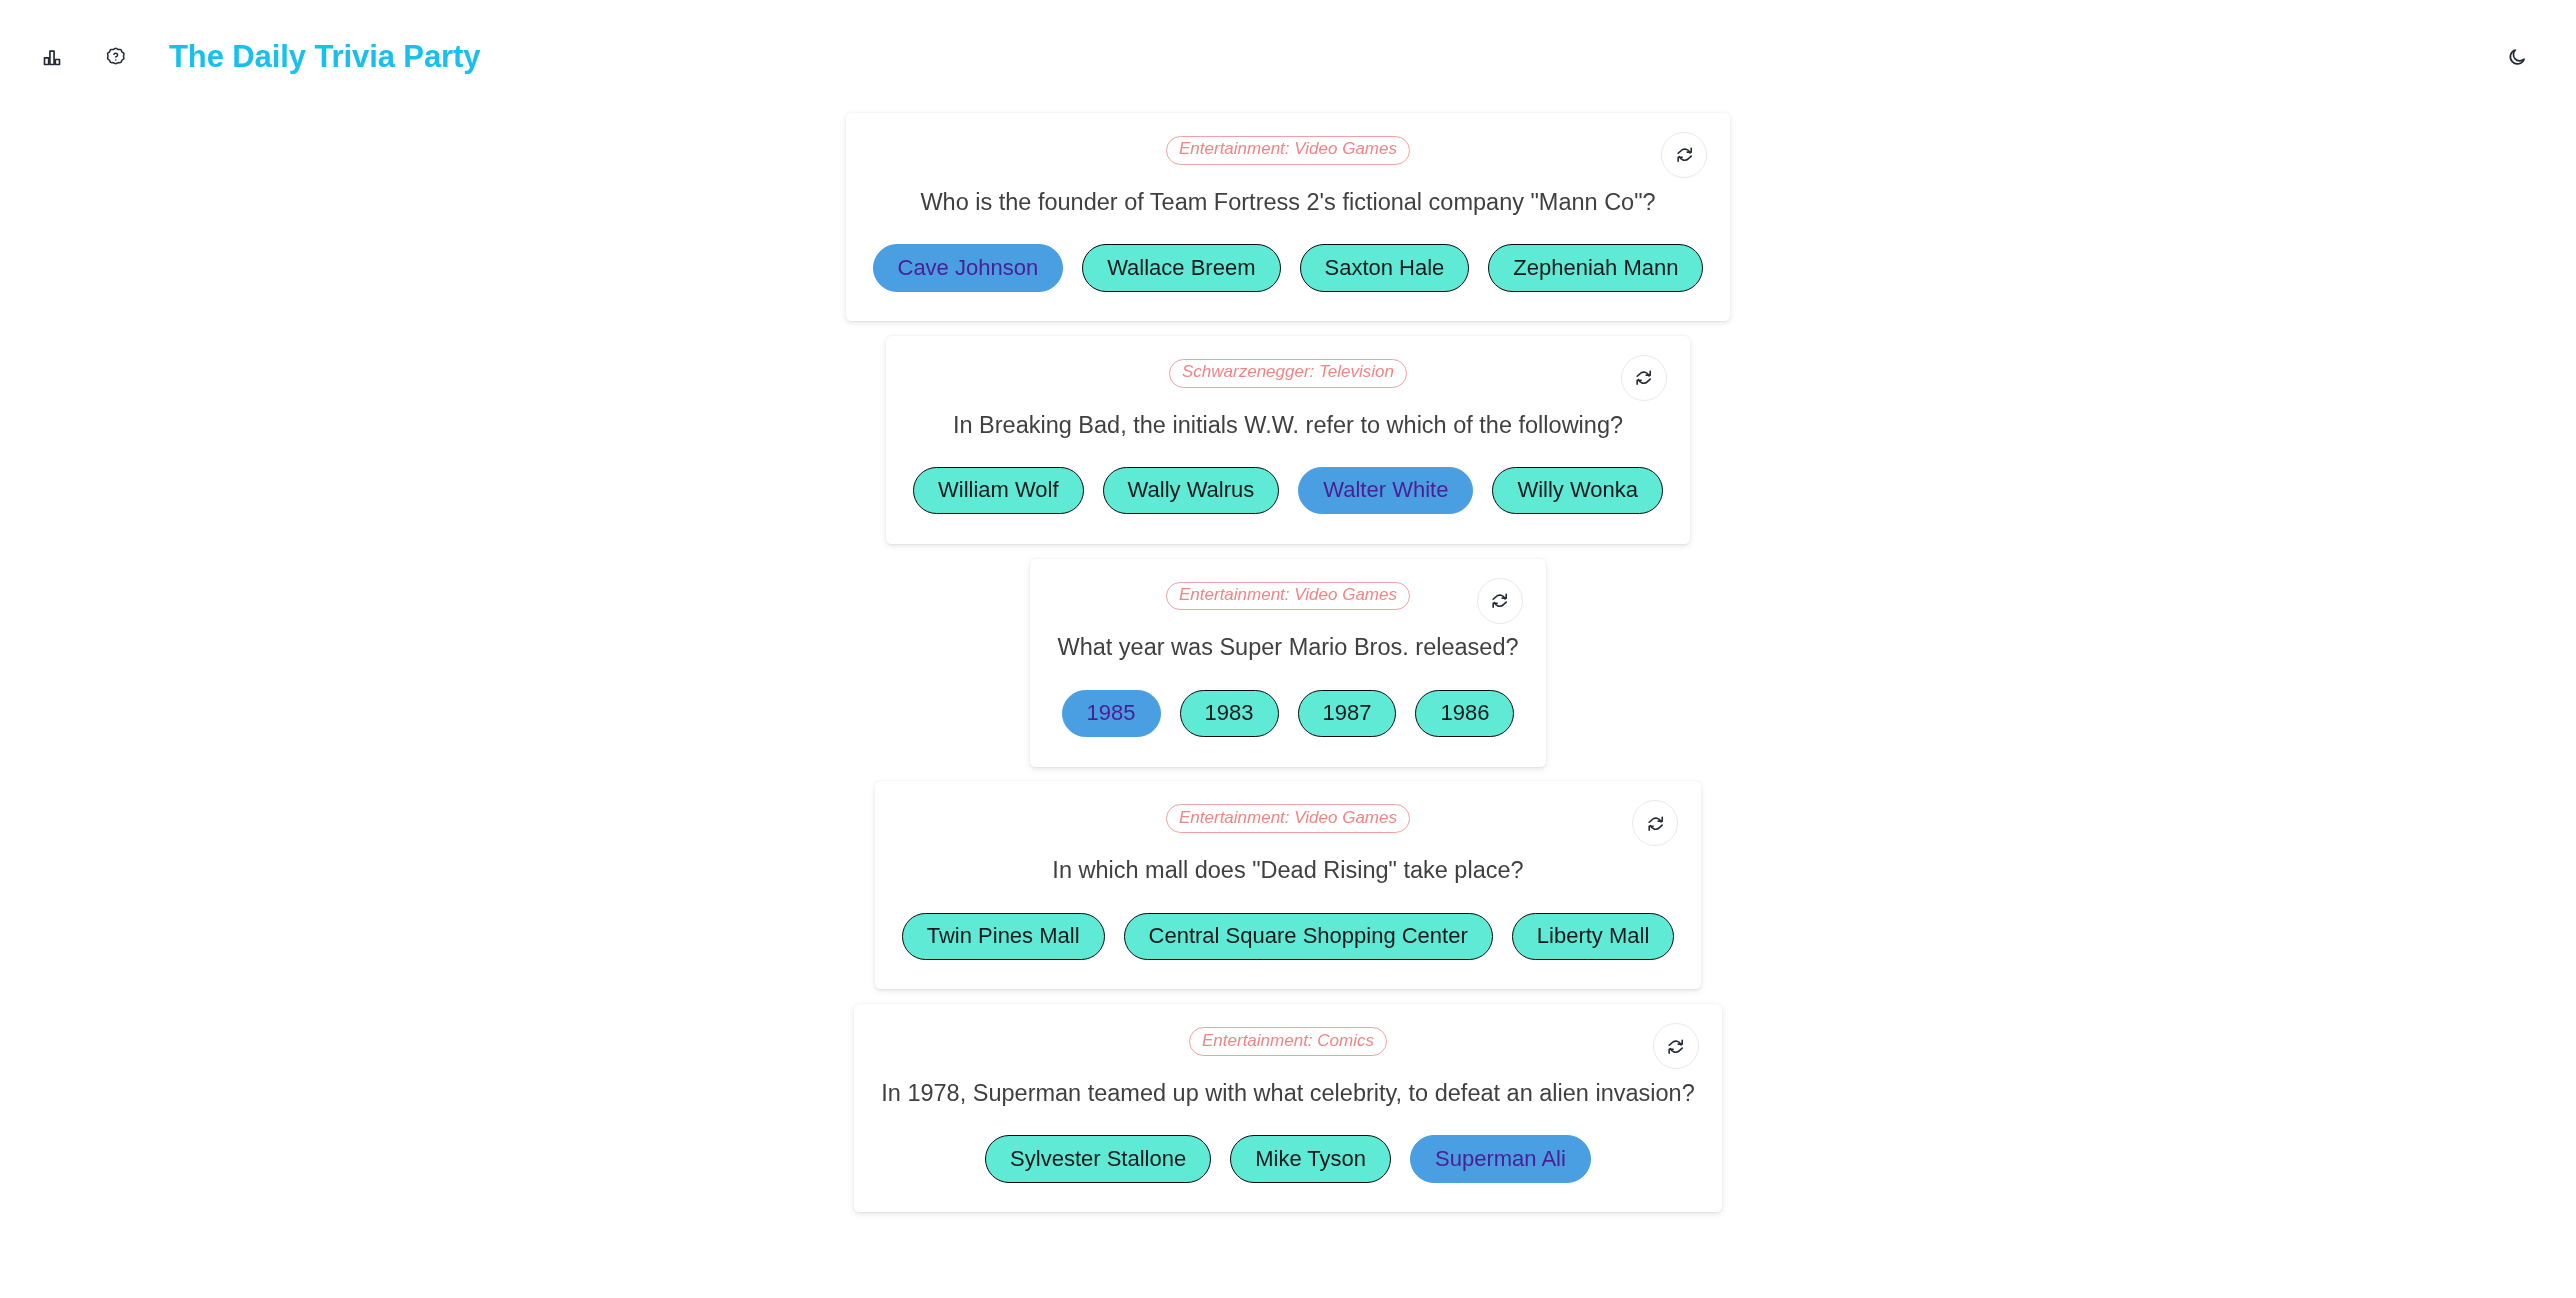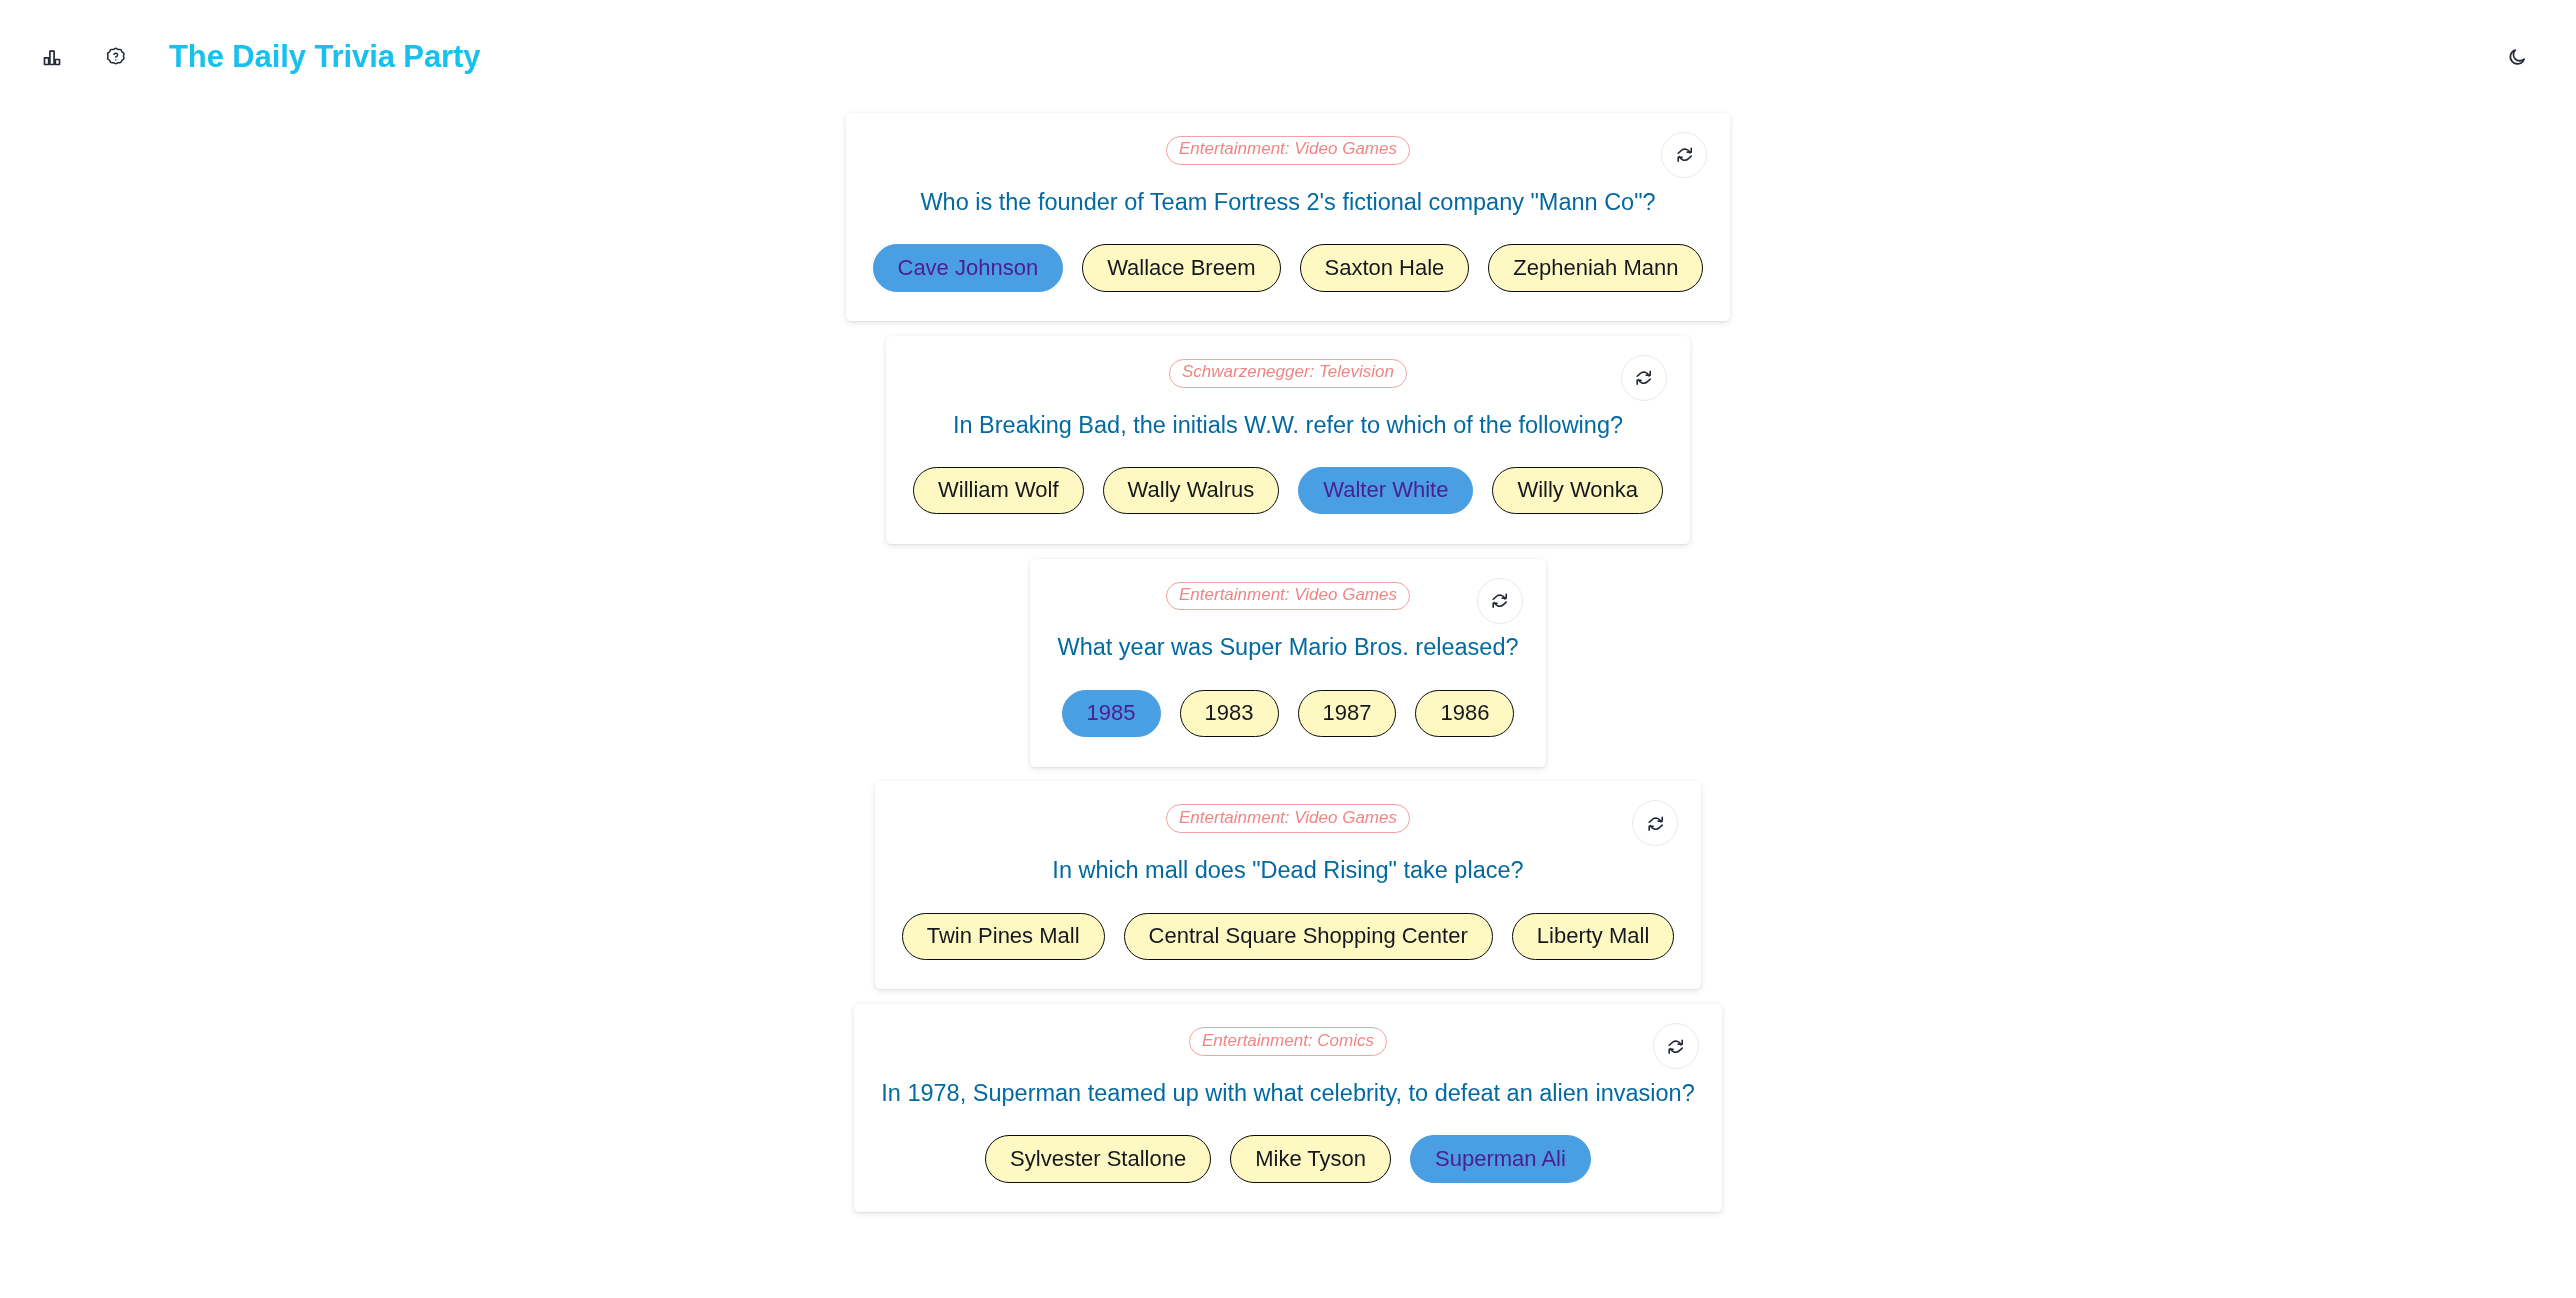--- a/index.html
+++ b/index.html
@@ -104,39 +104,39 @@
     font-style: italic;
     font-size: 17px;
     line-height: 1.1;
     white-space: nowrap;
     background: #ffffff;
   }
 
   .question-text {
     margin-top: 23px;
     font-size: 23.5px;
-    color: #0369a1;
+    color: #404040;
     text-align: center;
     line-height: 1.25;
     font-weight: 400;
   }
 
   .answers {
     margin-top: 27px;
     width: 100%;
     display: flex;
     flex-wrap: wrap;
     justify-content: center;
     align-items: center;
     gap: 19px;
   }
 
   .answer-btn {
     border: 1.3px solid #0b0b0b;
-    background: #fef9c3;
+    background: #5eead4;
     color: #16181d;
     border-radius: 670px;
     padding: 9.4px 24px 10.7px 24px;
     font-size: 22px;
     line-height: 1.15;
     white-space: nowrap;
     cursor: pointer;
     font-family: "Liberation Sans", sans-serif;
   }
   .answer-btn.selected {

